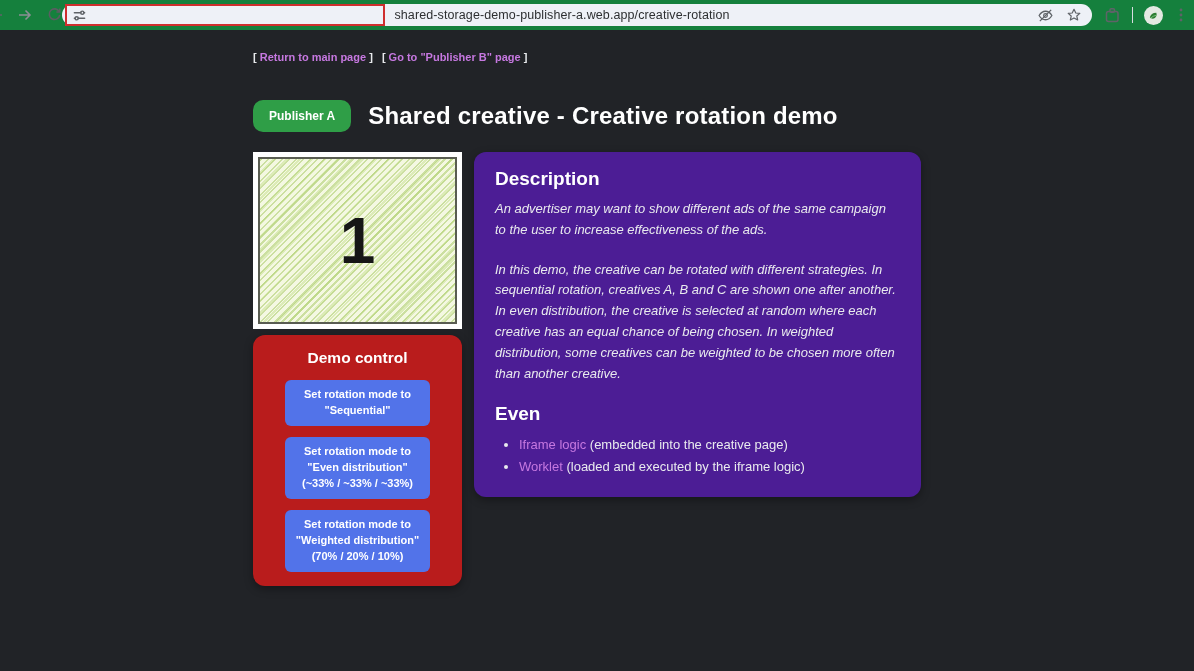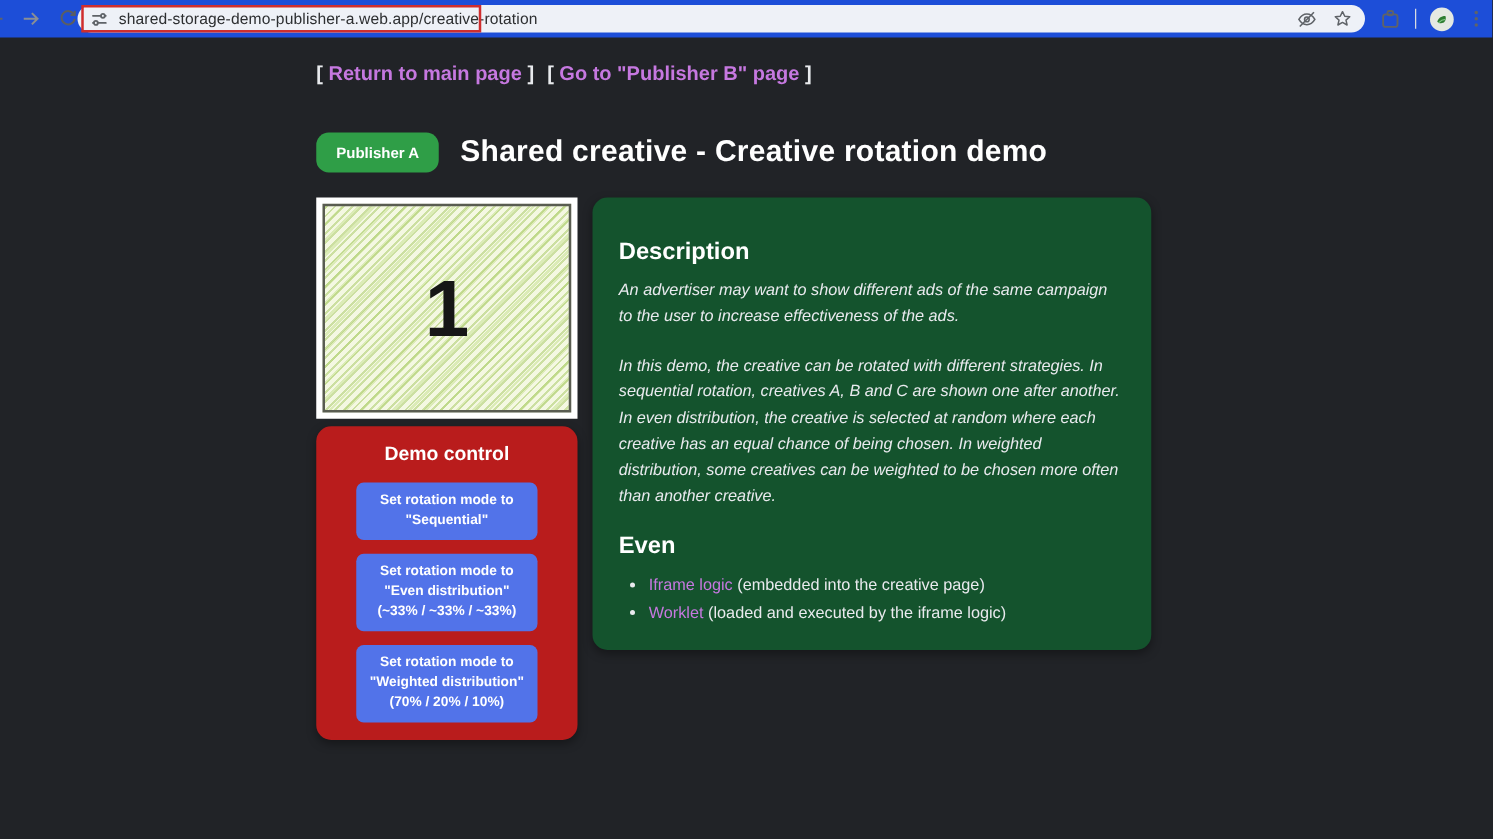--- a/index.html
+++ b/index.html
@@ -1,21 +1,21 @@
 <!DOCTYPE html>
 <html><head>
 <meta charset="utf-8">
 <style>
   * { margin:0; padding:0; box-sizing:border-box; }
   html,body { width:1194px; height:671px; overflow:hidden;
     font-family:"Liberation Sans", sans-serif; background:#212327; }
 
   
-  .chrome { position:relative; height:30px; background:#1d4ed8;
-    display:flex; align-items:center; padding:0 10px 0 0; }
+  .chrome { position:relative; height:30px; background:#15803d;
+    display:flex; align-items:center; padding:0 10px 0 0;text-align:center; }
   .nav-icons { display:flex; align-items:center; gap:13px; padding-left:0;
     overflow:hidden; width:62px; flex:none; }
   .nav-icons svg { display:block; }
   .icon-btn { display:flex; align-items:center; justify-content:center; cursor:pointer; }
 
   .omnibox { flex:none; width:1030px; height:22px; background:#eef1f7;
     border-radius:12px; display:flex; align-items:center; padding:0 10px; gap:8px; }
   .url-text { flex:1; font-size:12.5px; color:#2d2f31; letter-spacing:.1px;
     white-space:nowrap; overflow:hidden; }
   .omni-right { display:flex; align-items:center; gap:12px; }
@@ -24,21 +24,21 @@
     border:2px solid #cf2e2e; pointer-events:none; }
 
   .chrome-right { display:flex; align-items:center; gap:11px; margin-left:12px; }
   .vsep { width:1px; height:16px; background:#d8dce1; }
   .avatar { width:19px; height:19px; border-radius:50%; background:#e4e9e2;
     display:flex; align-items:center; justify-content:center; overflow:hidden; }
 
   
   .page { height:641px; background:#212327; padding:21px 0 0 253px; color:#e8eaed; }
 
-  .top-links { font-size:16px; font-weight:600; margin-bottom:37px; }
+  .top-links { font-size:11px; font-weight:600; margin-bottom:37px; }
   .top-links .bracket { color:#e8eaed; }
   .top-links a { color:#c678e0; text-decoration:none; }
   .link-group { margin-right:6px; }
 
   .page-header { display:flex; align-items:center; margin-bottom:20px; }
   .pub-badge { background:#2f9e47; color:#ffffff; font-weight:700; font-size:12px;
     padding:9px 16px; border-radius:10px; cursor:default; }
   .page-title { color:#ffffff; font-size:24px; font-weight:700; margin-left:17px;
     letter-spacing:.2px; }
 
@@ -57,22 +57,22 @@
   .demo-card { margin-top:6px; width:209px; background:#b91c1c; border-radius:12px;
     padding:14px 0 14px; box-shadow:0 3px 8px rgba(0,0,0,.35); }
   .demo-title { text-align:center; color:#ffffff; font-size:15.5px; font-weight:700;
     margin-bottom:13px; }
   .demo-btn { display:block; width:145px; margin:0 auto 11px; background:#5273e9;
     border:none; border-radius:6px; color:#ffffff; font-family:"Liberation Sans",sans-serif;
     font-weight:700; font-size:11px; line-height:1.45; padding:7px 6px; text-align:center;
     cursor:pointer; }
   .demo-btn:last-child { margin-bottom:0; }
 
-  .desc-card { width:447px; min-height:285px; background:#14532d; border-radius:12px;
-    padding:33px 21px 18px; box-shadow:0 3px 8px rgba(0,0,0,.35); }
+  .desc-card { width:447px; min-height:285px; background:#4c1d95; border-radius:12px;
+    padding:16px 21px 18px; box-shadow:0 3px 8px rgba(0,0,0,.35); }
   .desc-card h2 { color:#ffffff; font-size:19px; font-weight:700; margin-bottom:9px; }
   .desc-card p { font-size:13px; line-height:1.6; color:#e9eaee; margin-bottom:19px;font-style:italic; }
   .desc-card p:nth-of-type(2) { }
   .code-list { list-style:disc; padding-left:24px; font-size:13px; line-height:1.7;
     color:#e9eaee; }
   .code-list a { color:#c678e0; text-decoration:none; }
 </style>
 </head>
 <body>
 

